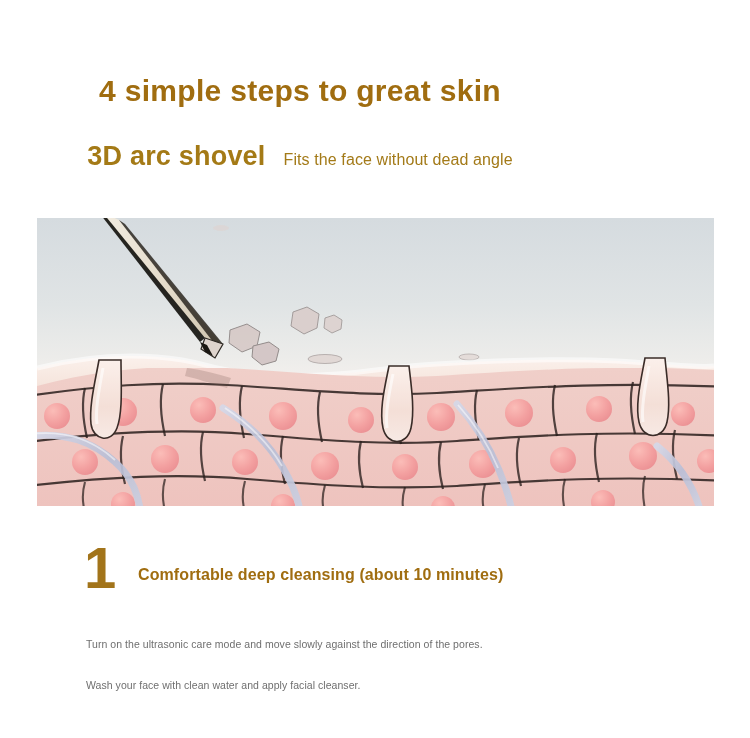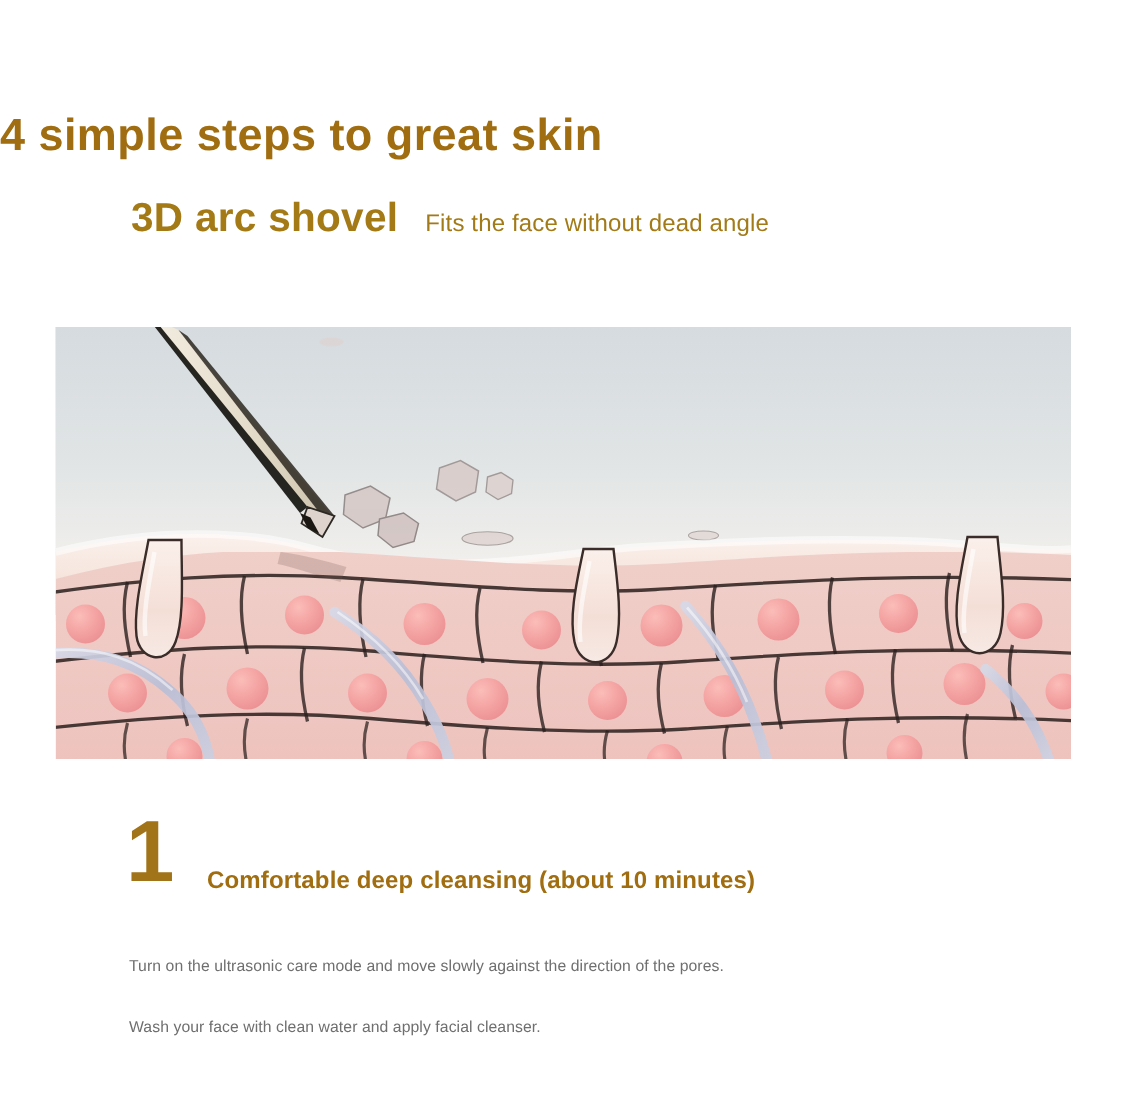--- a/index.html
+++ b/index.html
@@ -21,34 +21,35 @@
     inset: 0;
     background: #ffffff;
   }
 
   
   .heading-block {
     position: absolute;
     left: 0;
     top: 74px;
     width: 600px;
+    text-align: center;
   }
 
   .headline {
     font-size: 30px;
     font-weight: 700;
     color: #a06d10;
     letter-spacing: 0.3px;
     line-height: 1.15;
     margin: 0;
     white-space: nowrap;
   }
 
   .subheading-row {
-    margin-top: 21px;
+    margin-top: 32px;
     display: flex;
     align-items: baseline;
     justify-content: center;
     gap: 18px;
     white-space: nowrap;
   }
 
   .sub-title {
     font-size: 27px;
     font-weight: 700;
@@ -101,21 +102,21 @@
     font-size: 58px;
     font-weight: 700;
     color: #a2741a;
     line-height: 1;
     letter-spacing: -1px;
   }
 
   .step-title {
     position: absolute;
     left: 138px;
-    top: 36px;
+    top: 23px;
     font-size: 16px;
     font-weight: 700;
     color: #a06d10;
     letter-spacing: 0.1px;
     white-space: nowrap;
   }
 
   .step-lines {
     position: absolute;
     left: 86px;

